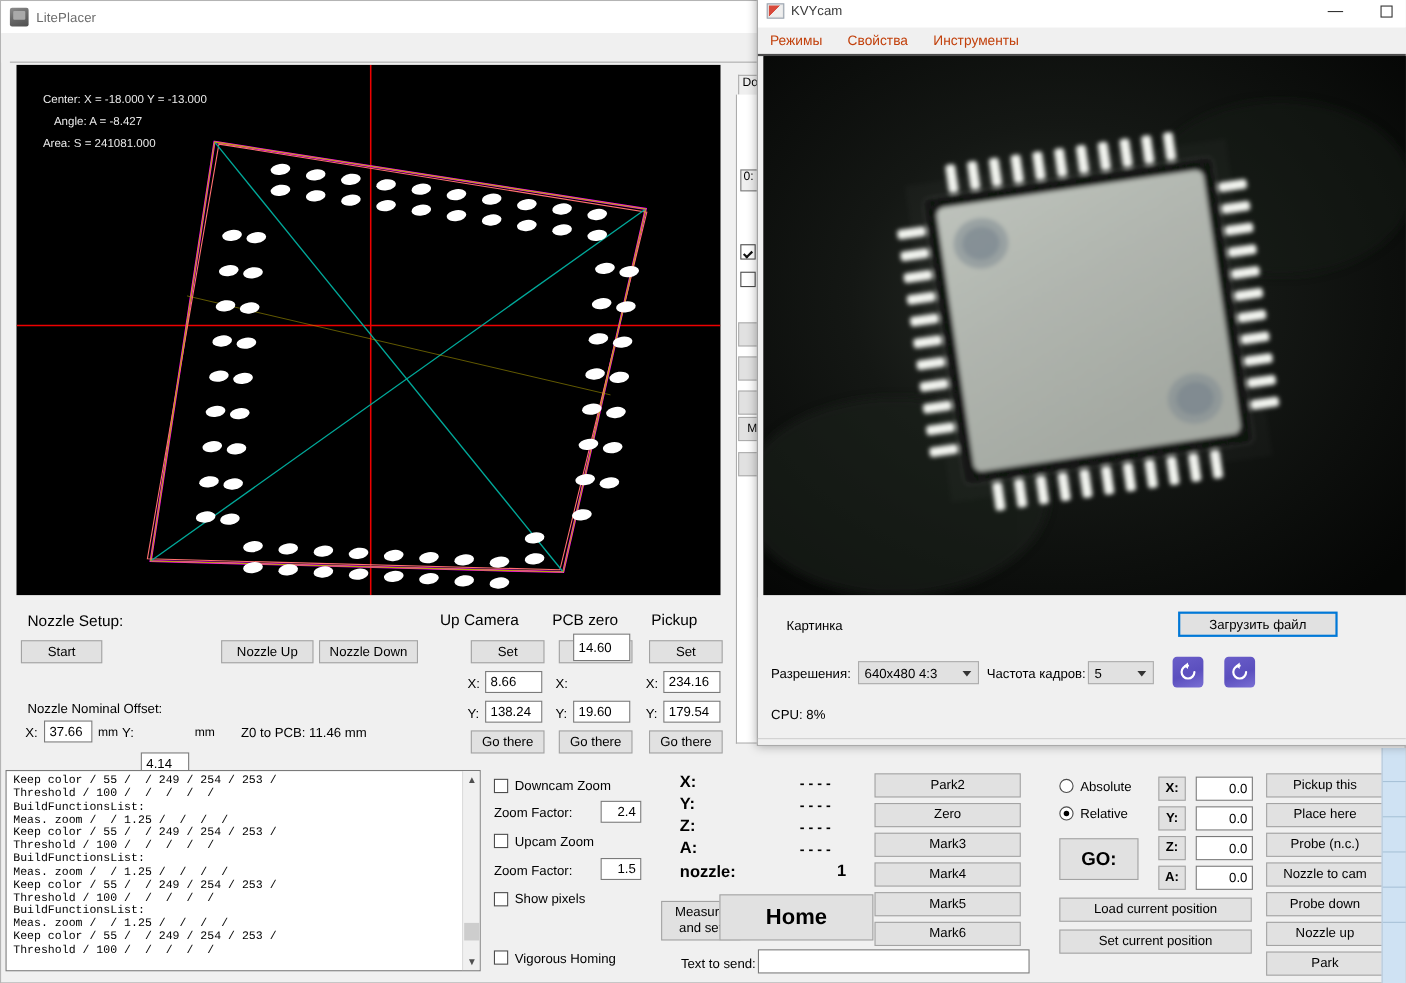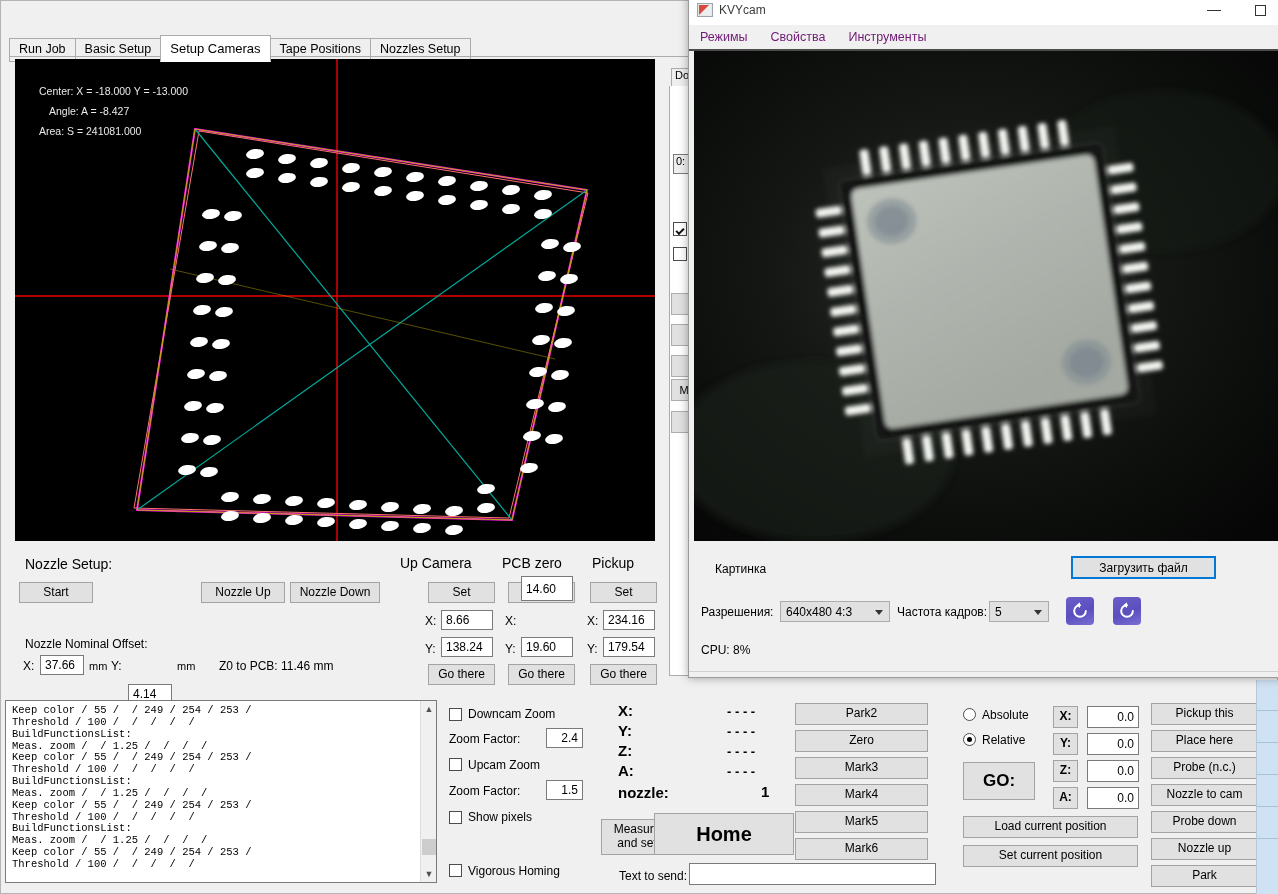--- a/index.html
+++ b/index.html
@@ -120,21 +120,21 @@
   .kv-window {
     position:absolute; left:688px; top:-6px; width:596px; height:684px;
     background:#f0f0f0; border:1px solid #9a9a9a; box-shadow:0 0 9px rgba(0,0,0,.34);
   }
   .kv-titlebar { height:30px; background:#fff; display:flex; align-items:center; padding-left:8px; position:relative;}
   .kv-icon { width:16px; height:14px; margin-right:6px; background:#e8e8e8; border:1px solid #9aa4b0; position:relative; flex:none;}
   .kv-icon::after{ content:""; position:absolute; left:1px; top:1px; width:12px; height:10px;
     background:linear-gradient(135deg,#d84a3c 0%, #d84a3c 45%, #efefef 46%, #efefef 100%); }
   .kv-title { font-size:12px; color:#3b3b3b; }
   .kv-menu { height:24px; display:flex; align-items:center; padding-left:8px; background:#f0f0f0; }
-  .kv-menu-item { font-size:12.5px; color:#701a75; margin-right:17px; padding:2px 3px; }
+  .kv-menu-item { font-size:12.5px; color:#c2410c; margin-right:17px; padding:2px 3px; }
   .kv-sep { height:2px; background:#4c4c4c; }
   .kv-video {
     position:absolute; left:5px; top:56px; width:586px; height:490px;
     background:#070707; overflow:hidden;
   }
   .kv-bottom { position:absolute; left:0; top:548px; width:594px; height:134px; background:#f0f0f0; }
   .kv-lbl { position:absolute; font-size:12px; color:#000; }
   .kv-input {
     position:absolute; background:#fff; border:1px solid #969696; font-size:12px;
     display:flex; align-items:center; padding-left:5px; color:#000;
@@ -163,29 +163,34 @@
   .bg-sliver { position:absolute; right:0; top:680px; width:22px; height:214px; background:#cfe2f3; border-left:1px solid #b7c9d9;}
   .bg-sliver .ln { position:absolute; left:0; width:22px; height:1px; background:#a8c2d8; }
 </style>
 </head>
 <body>
 
 <div id="root">
 
   <div class="lp-window">
 
+    <div class="lp-titlebar">
+      <div class="lp-appicon"></div>
+      <div class="lp-title">LitePlacer</div>
+      <div class="win-controls">
+        <div class="win-btn">
+            <div class="wb-min"></div>
+          </div>
+        <div class="win-btn">
+            <div class="wb-max"></div>
+          </div>
+      </div>
+    </div>
 
     <div class="lp-tabs">
-      <div class="tabstrip">
-        <div class="tab">Run Job</div>
-        <div class="tab">Basic Setup</div>
-        <div class="tab active">Setup Cameras</div>
-        <div class="tab">Tape Positions</div>
-        <div class="tab">Nozzles Setup</div>
-      </div>
       <div class="tab-underline"></div>
     </div>
 
     <div class="cam-canvas">
       <svg width="640" height="482" viewBox="0 0 640 482">
 
         <line x1="322" y1="0" x2="322" y2="482" stroke="#ee0000" stroke-width="1.4"></line>
         <line x1="0" y1="237" x2="640" y2="237" stroke="#ee0000" stroke-width="1.4"></line>
 
         <polygon points="180,70 572,131 497,461 122,451" fill="none" stroke="#ff00ff" stroke-width="2"></polygon>

